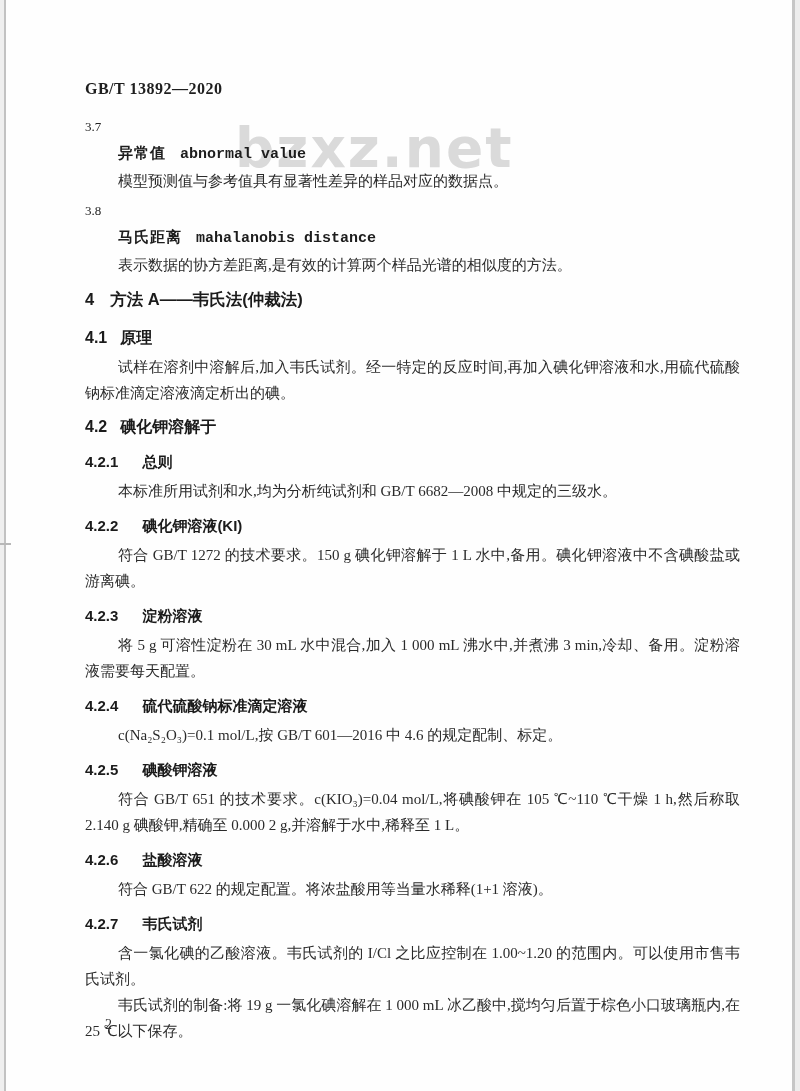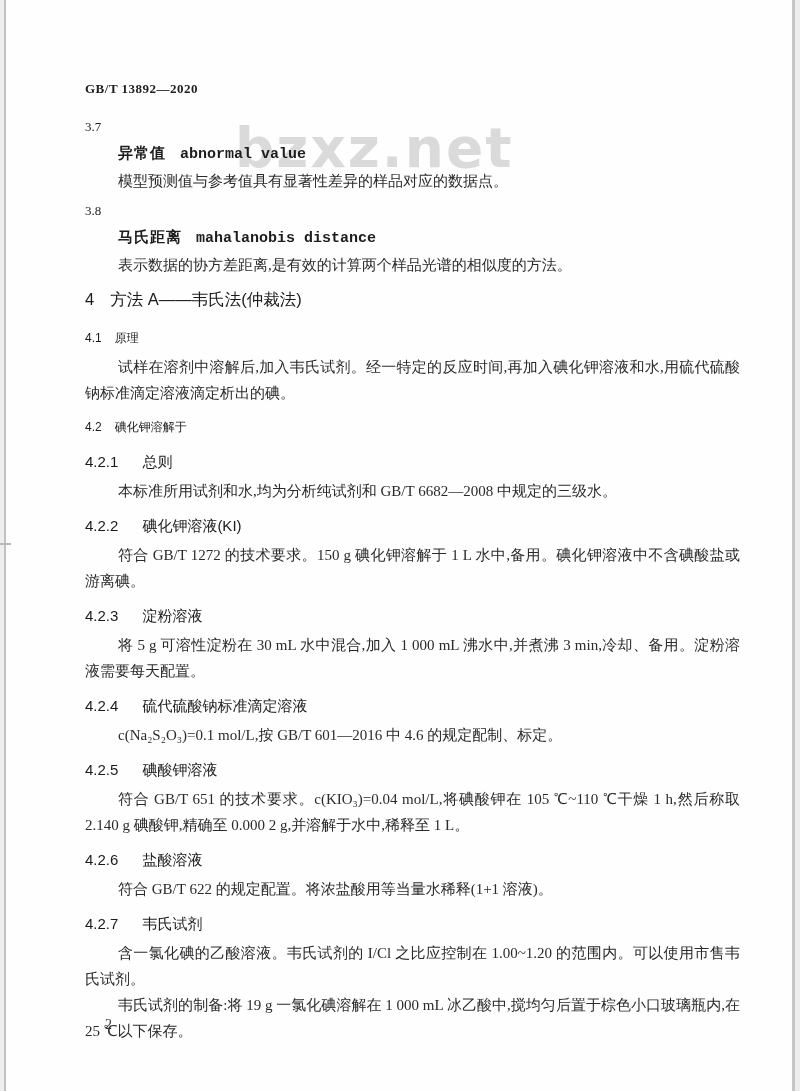--- a/index.html
+++ b/index.html
@@ -61,21 +61,21 @@
   }
   .content {
     position: relative;
     z-index: 1;
     margin-left: 85px;
     width: 655px;
     padding-top: 76px;
   }
   .doc-header {
     font-weight: 700;
-    font-size: 13px;
+    font-size: 16px;
     letter-spacing: 0.5px;
     color: #1e1e1e;
     line-height: 26px;
     margin-bottom: 12px;
   }
   .clause-num {
     font-size: 13px;
     color: #222222;
     line-height: 26px;
     margin-top: 4px;
@@ -98,30 +98,30 @@
   .para {
     margin: 0;
     font-size: 15px;
     line-height: 26px;
     color: #2a2a2a;
     text-align: justify;
     text-indent: 2.2em;
   }
   .h1, .h2, .h3 {
     font-family: "Liberation Sans", sans-serif;
-    font-weight: 400;
+    font-weight: 700;
     color: #1b1b1b;
     line-height: 26px;
   }
   .h1 {
     font-size: 16.5px;
     margin: 8px 0 13px 0;
   }
   .h2 {
-    font-size: 12px;
+    font-size: 16px;
     margin: 8px 0 3px 0;
   }
   .h3 {
     font-size: 15px;
     margin: 9px 0 3px 0;
   }
   .h1 .num { margin-right: 16px; }
   .h2 .num { margin-right: 13px; }
   .h3 .num { margin-right: 24px; }
   .page-number {

